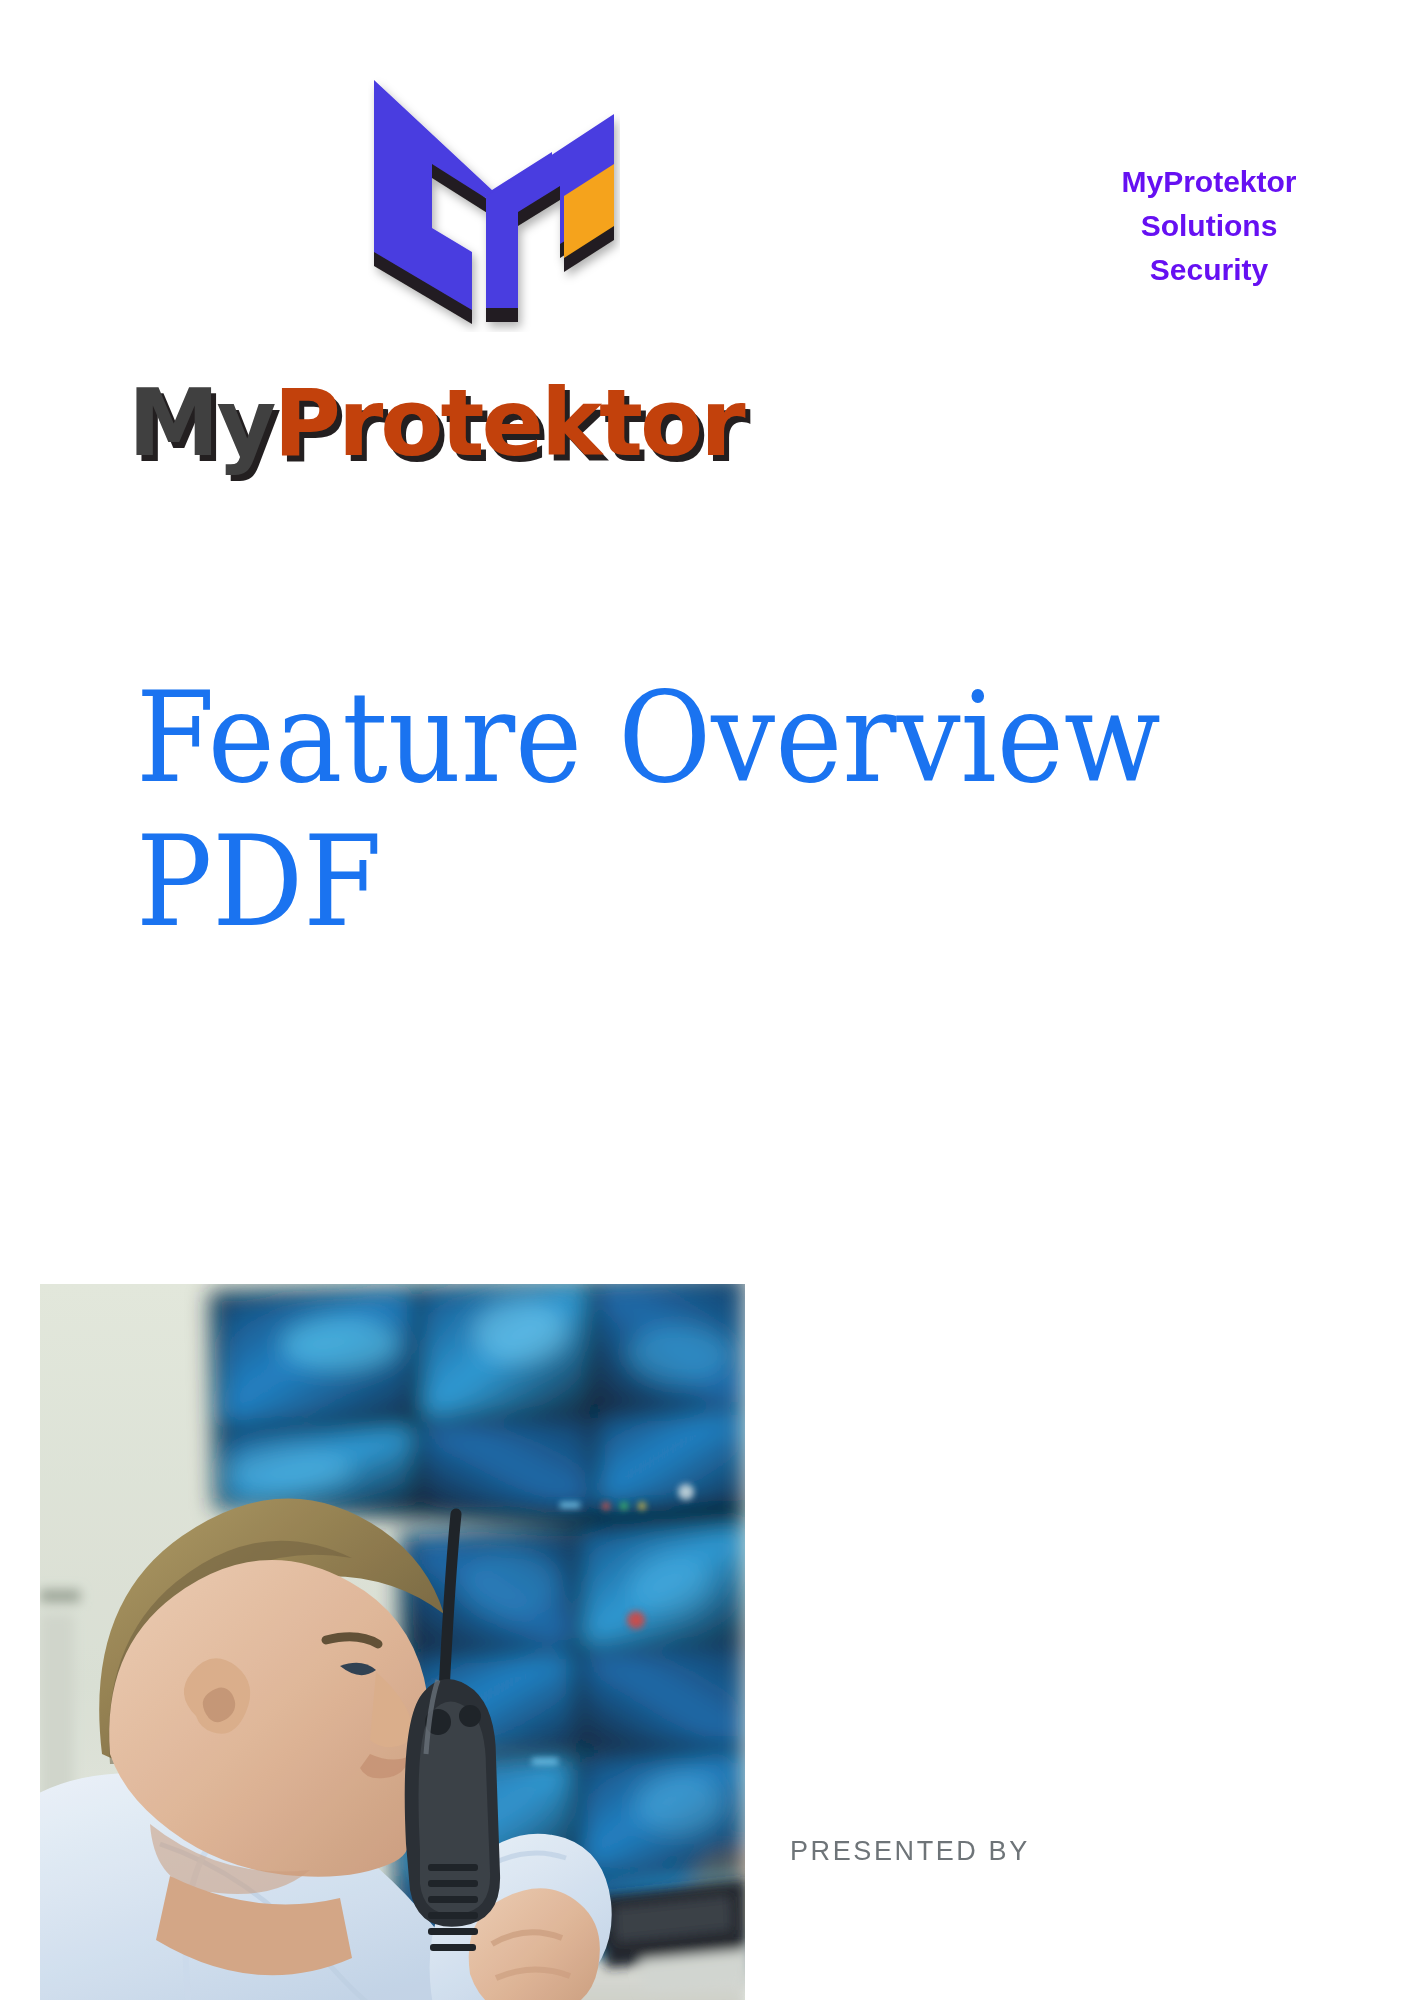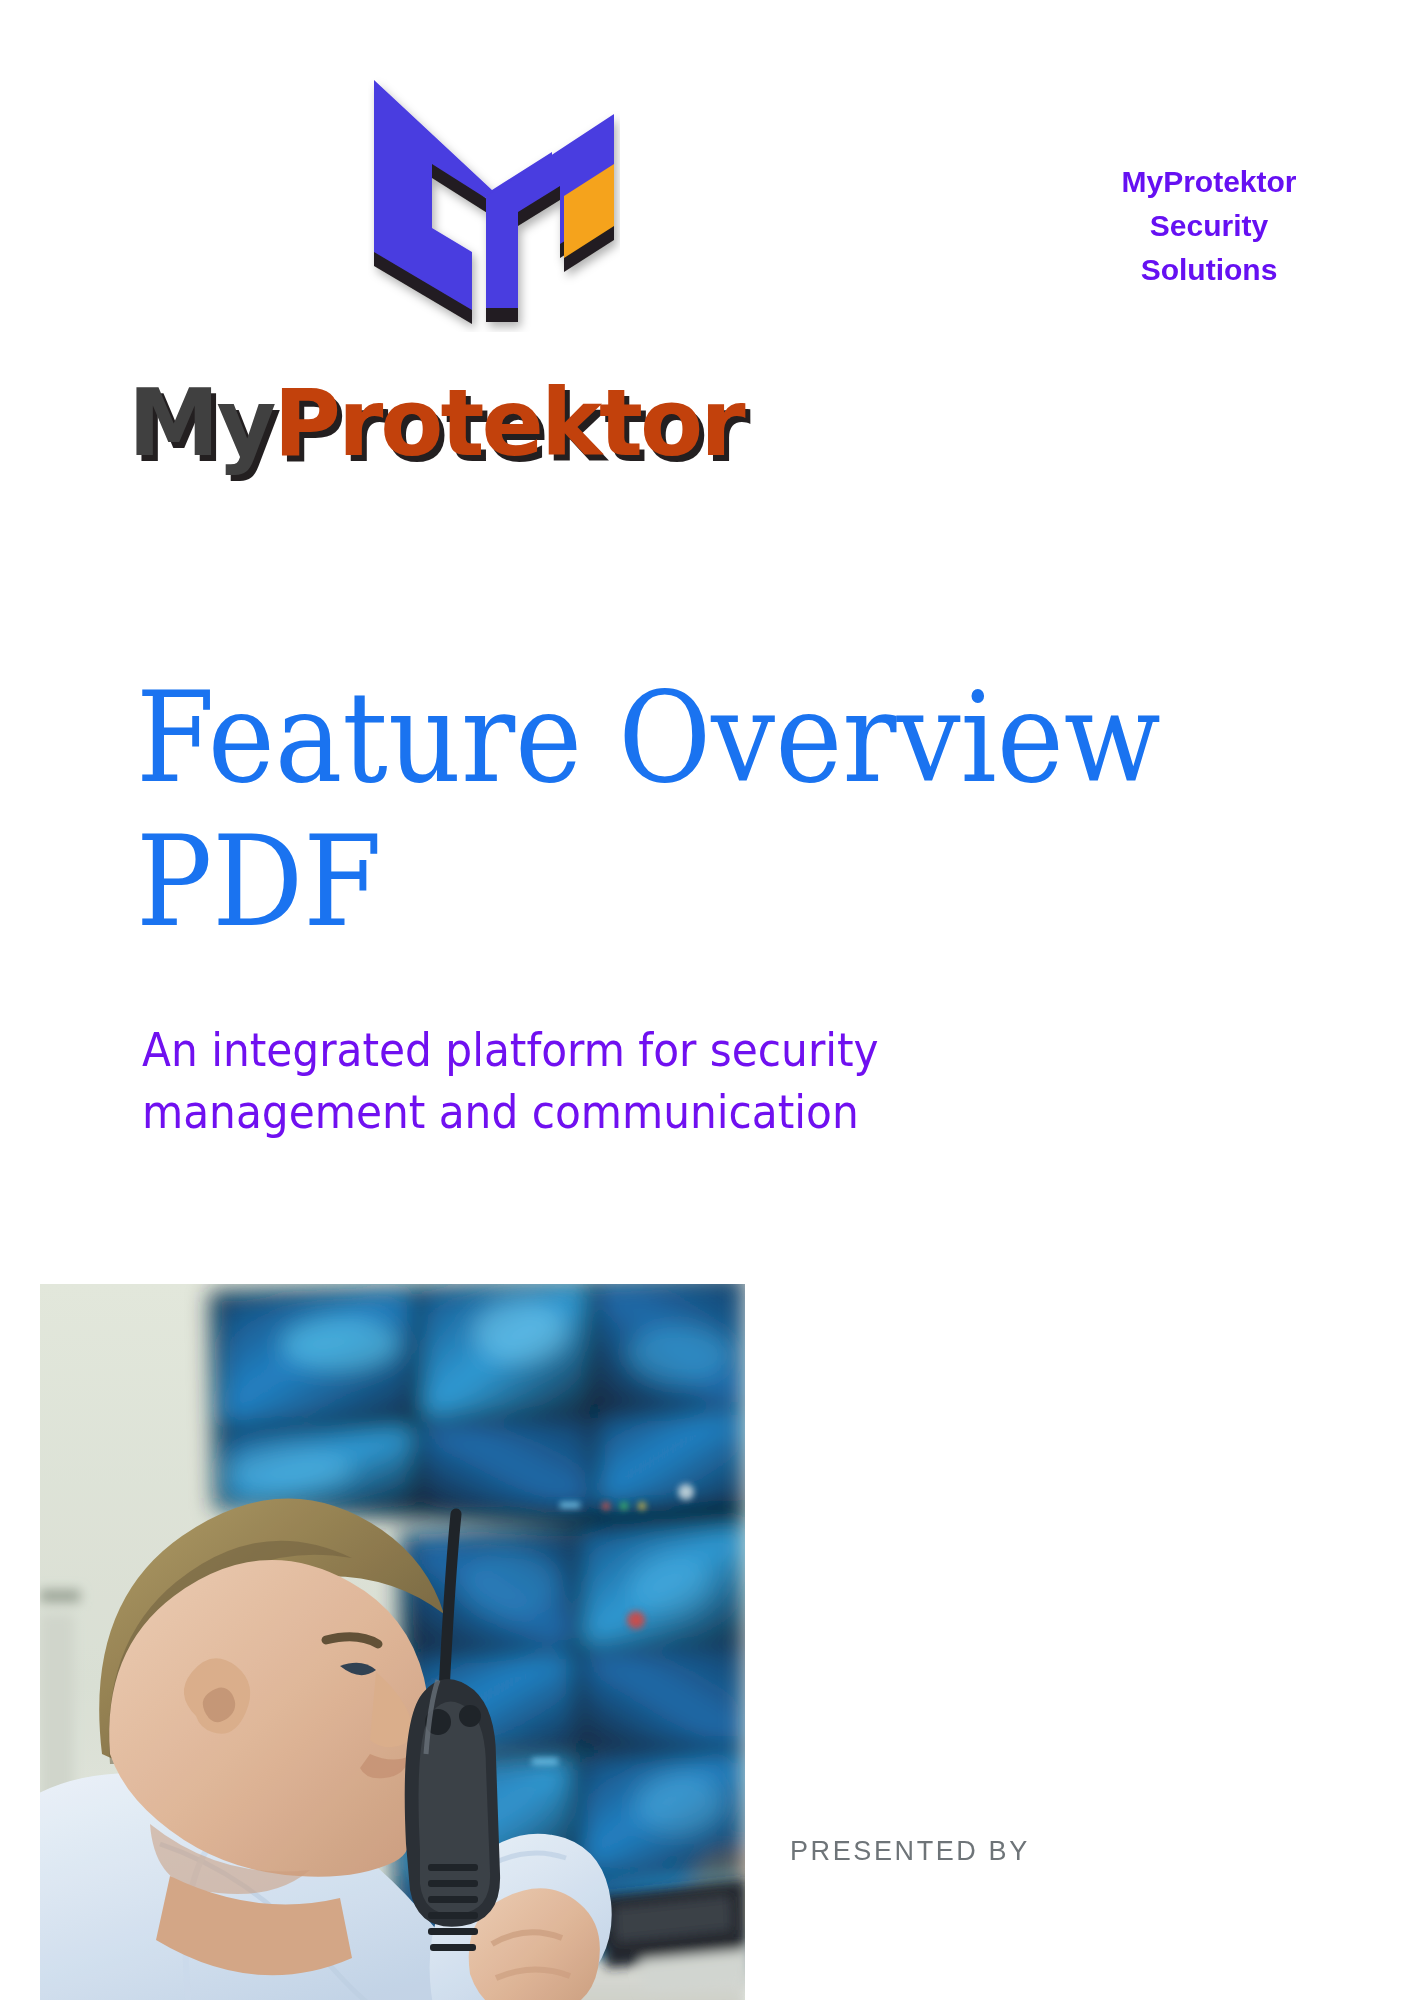--- a/index.html
+++ b/index.html
@@ -152,27 +152,26 @@
       </g>
     </svg>
   </div>
 
   <div id="wordmark">
     <span class="wm-my">My</span><span class="wm-pro">Protektor</span>
   </div>
 
   <div id="company-header">
     <span class="hdr-line">MyProtektor</span>
+    <span class="hdr-line">Solutions</span>
     <span class="hdr-line">Security</span>
-    <span class="hdr-line">Solutions</span>
   </div>
 
   <h1 id="doc-title">Feature Overview PDF</h1>
 
-  <p id="doc-subtitle">An integrated platform for security management and communication</p>
 
   <figure id="cover-photo">
     <svg viewBox="0 0 705 732" xmlns="http://www.w3.org/2000/svg" preserveAspectRatio="xMidYMid slice" aria-hidden="true">
       <defs>
         <linearGradient id="wallG" x1="0" y1="0" x2="0" y2="1">
           <stop offset="0" stop-color="#e9ebdc"></stop>
           <stop offset="0.55" stop-color="#dfe2d4"></stop>
           <stop offset="1" stop-color="#eef0e6"></stop>
         </linearGradient>
         <linearGradient id="monA" x1="0" y1="0" x2="1" y2="1">

